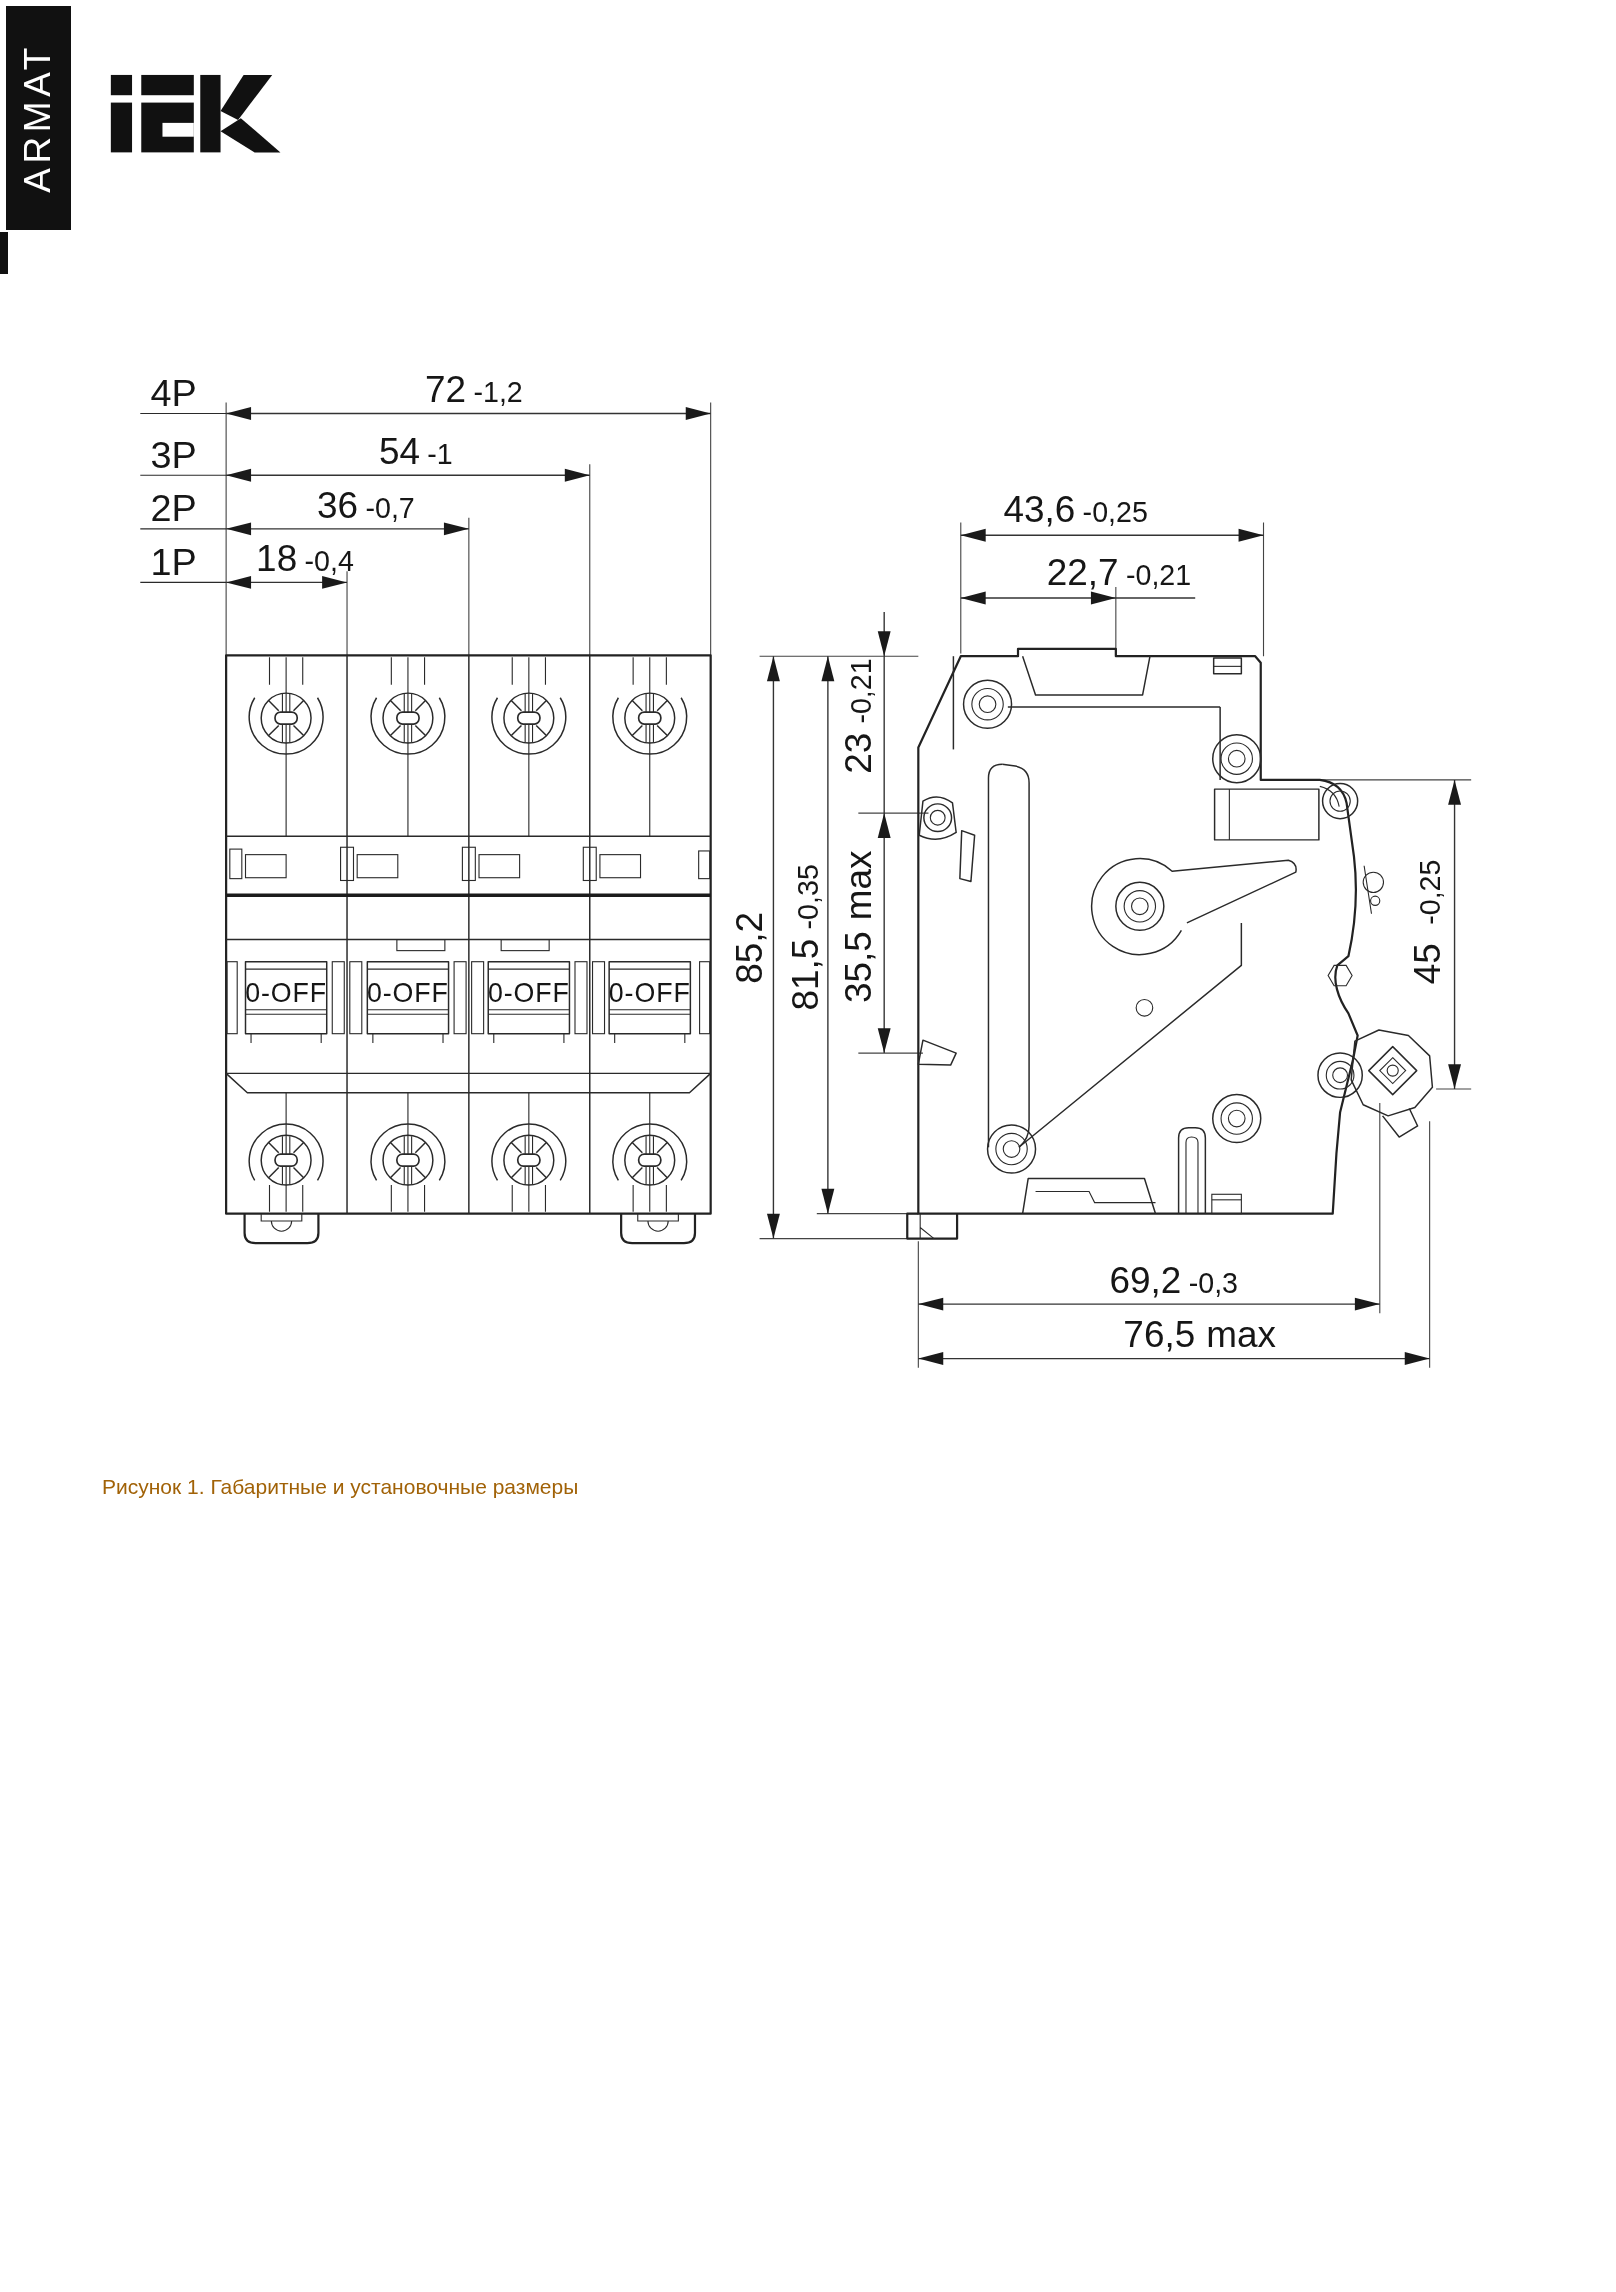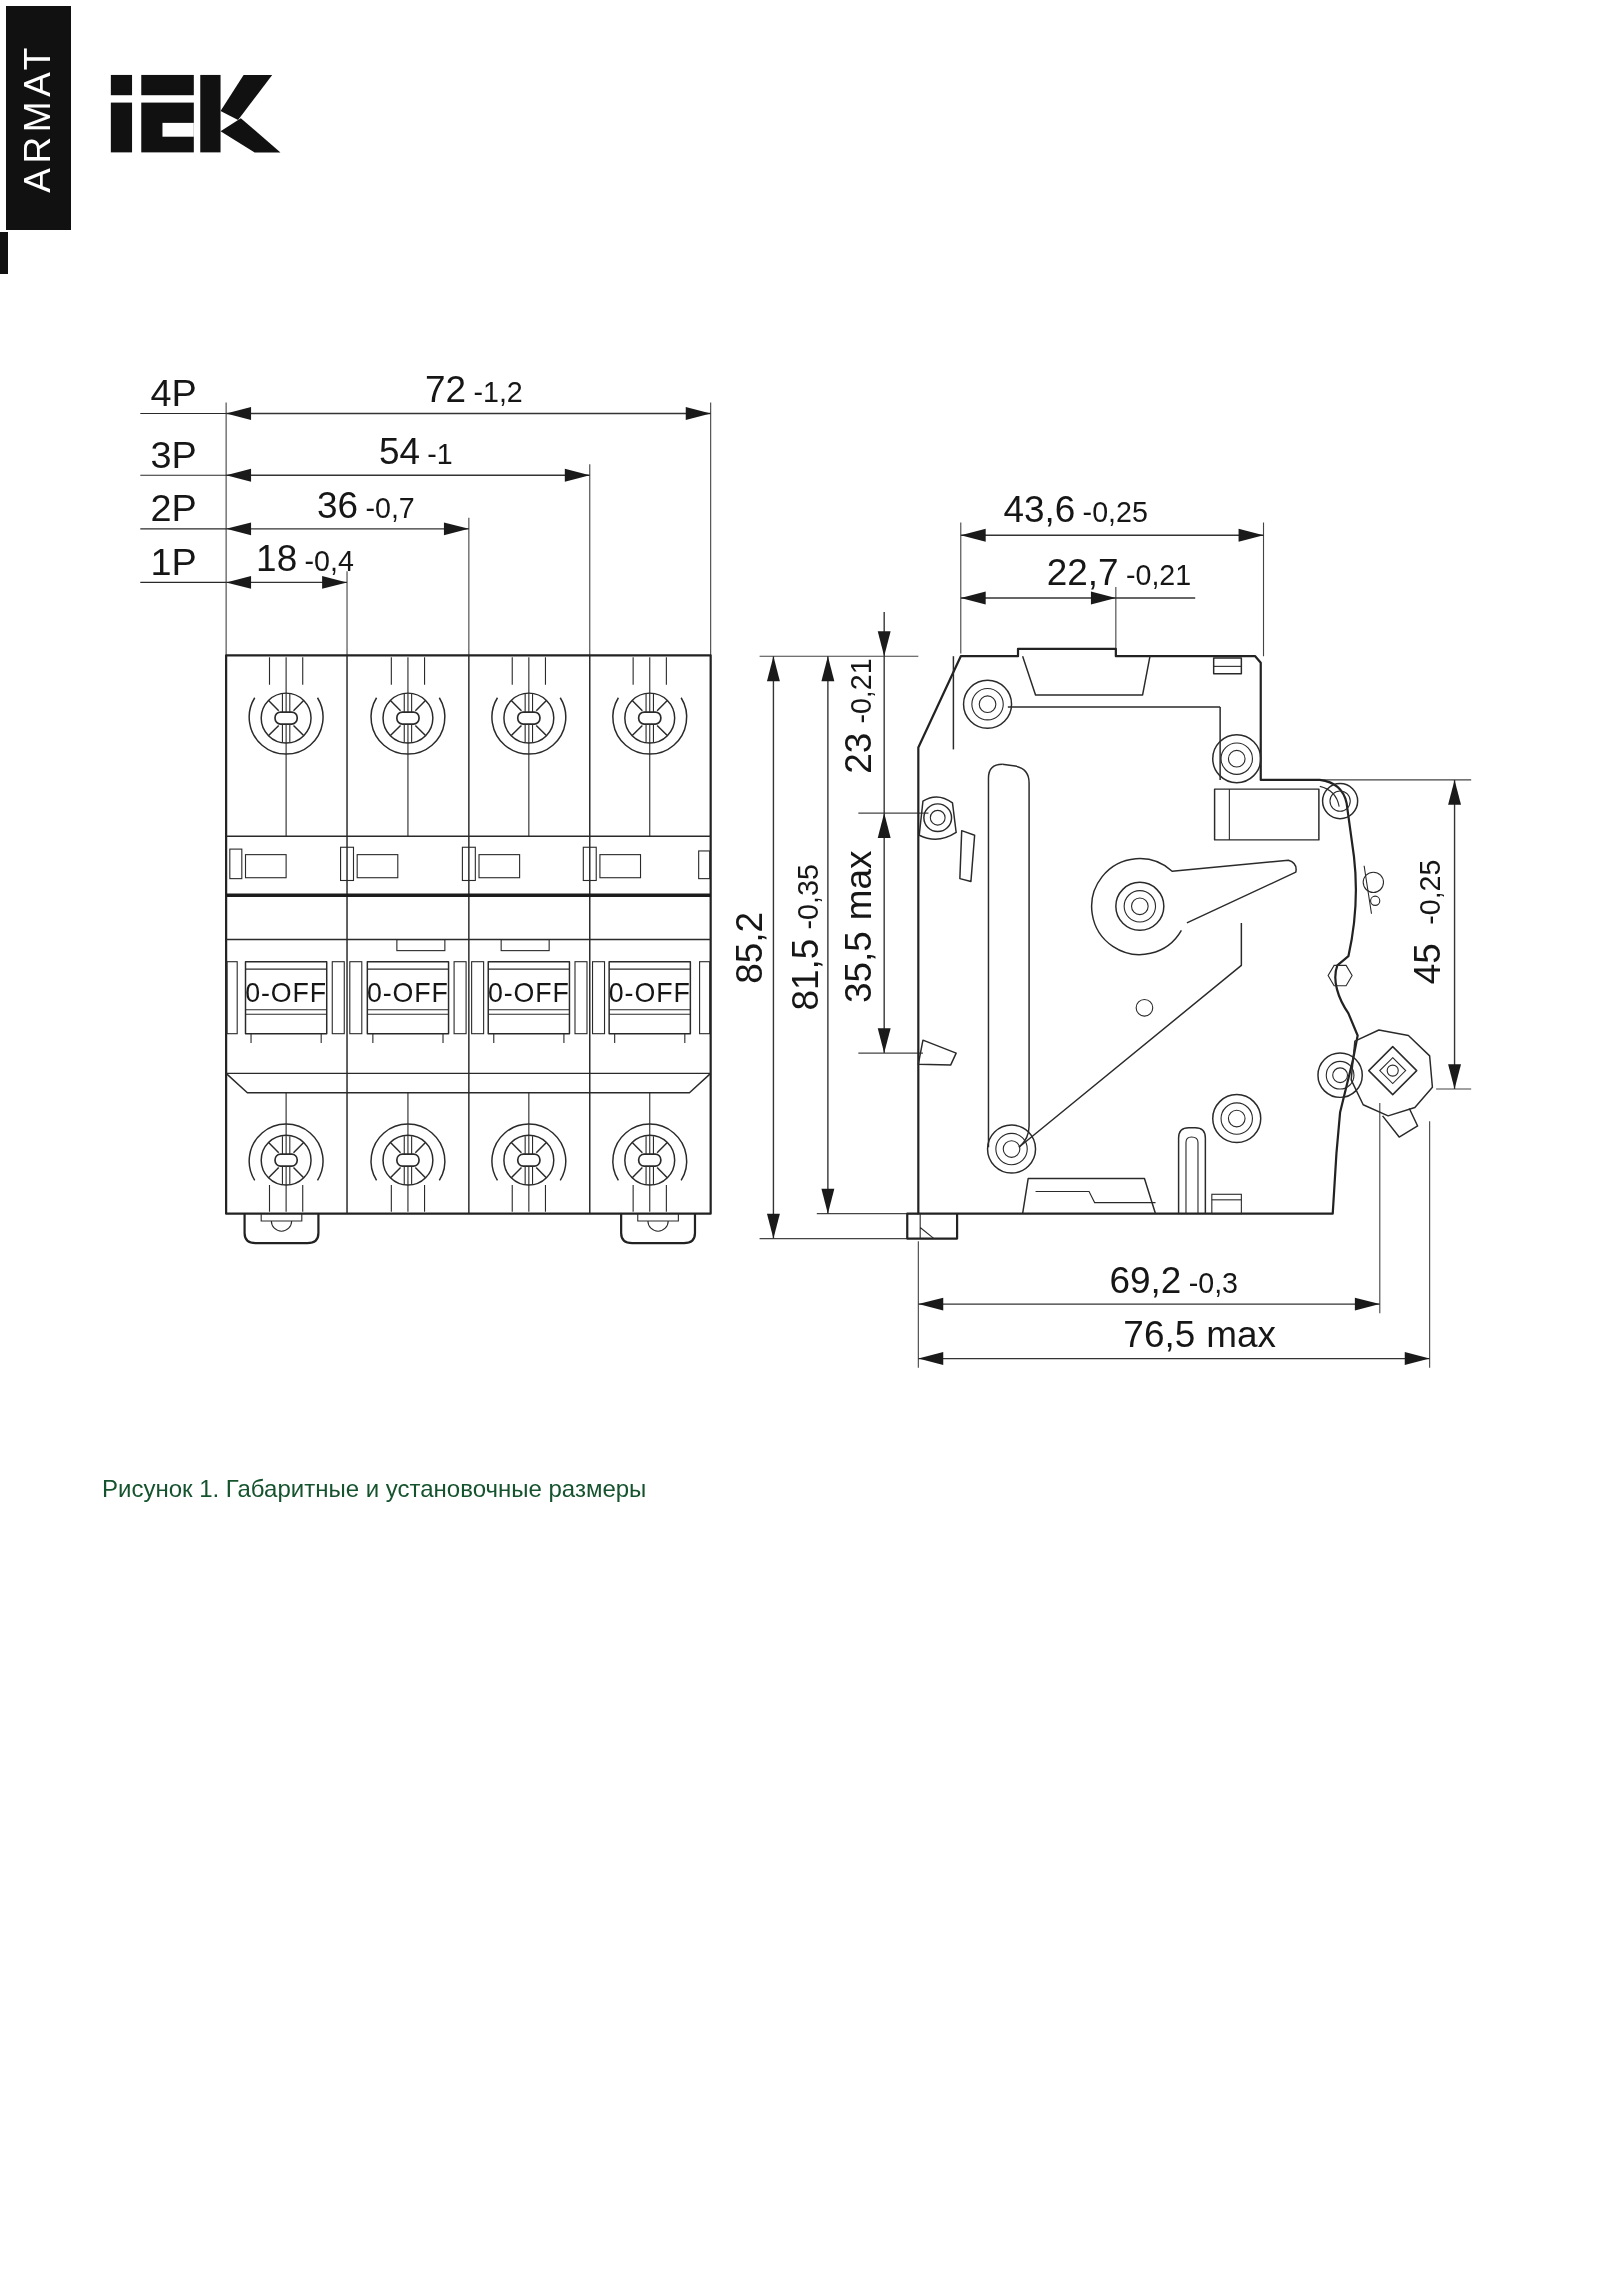--- a/index.html
+++ b/index.html
@@ -20,21 +20,21 @@
     transform:rotate(180deg);
     color:#fff;font-size:37px;letter-spacing:4.6px;font-weight:400;
   }
   .edge-mark{
     position:absolute;left:0;top:232px;width:8.3px;height:42px;background:#111;
   }
   .logo{position:absolute;left:109px;top:72px;}
   .drawing{position:absolute;left:0;top:0;}
   .caption{
     position:absolute;left:102px;top:1475px;
-    font-size:24px;color:#14532d;
+    font-size:21px;color:#a16207;
   }
   .sr{position:absolute;width:0.9px;height:0.9px;overflow:hidden;clip:rect(0 0 0 0);}
   
   .ol{stroke:#222;stroke-width:2.4;fill:none;stroke-linejoin:round;}
   .in{stroke:#2a2a2a;stroke-width:1.6;fill:none;stroke-linejoin:round;}
   .th{stroke:#2a2a2a;stroke-width:1.2;fill:none;}
   .bd{stroke:#1c1c1c;stroke-width:4;fill:none;}
   .dim{stroke:#333;stroke-width:1.5;fill:none;}
   .ext{stroke:#444;stroke-width:1.2;fill:none;}
   .arr{fill:#1a1a1a;stroke:none;}

